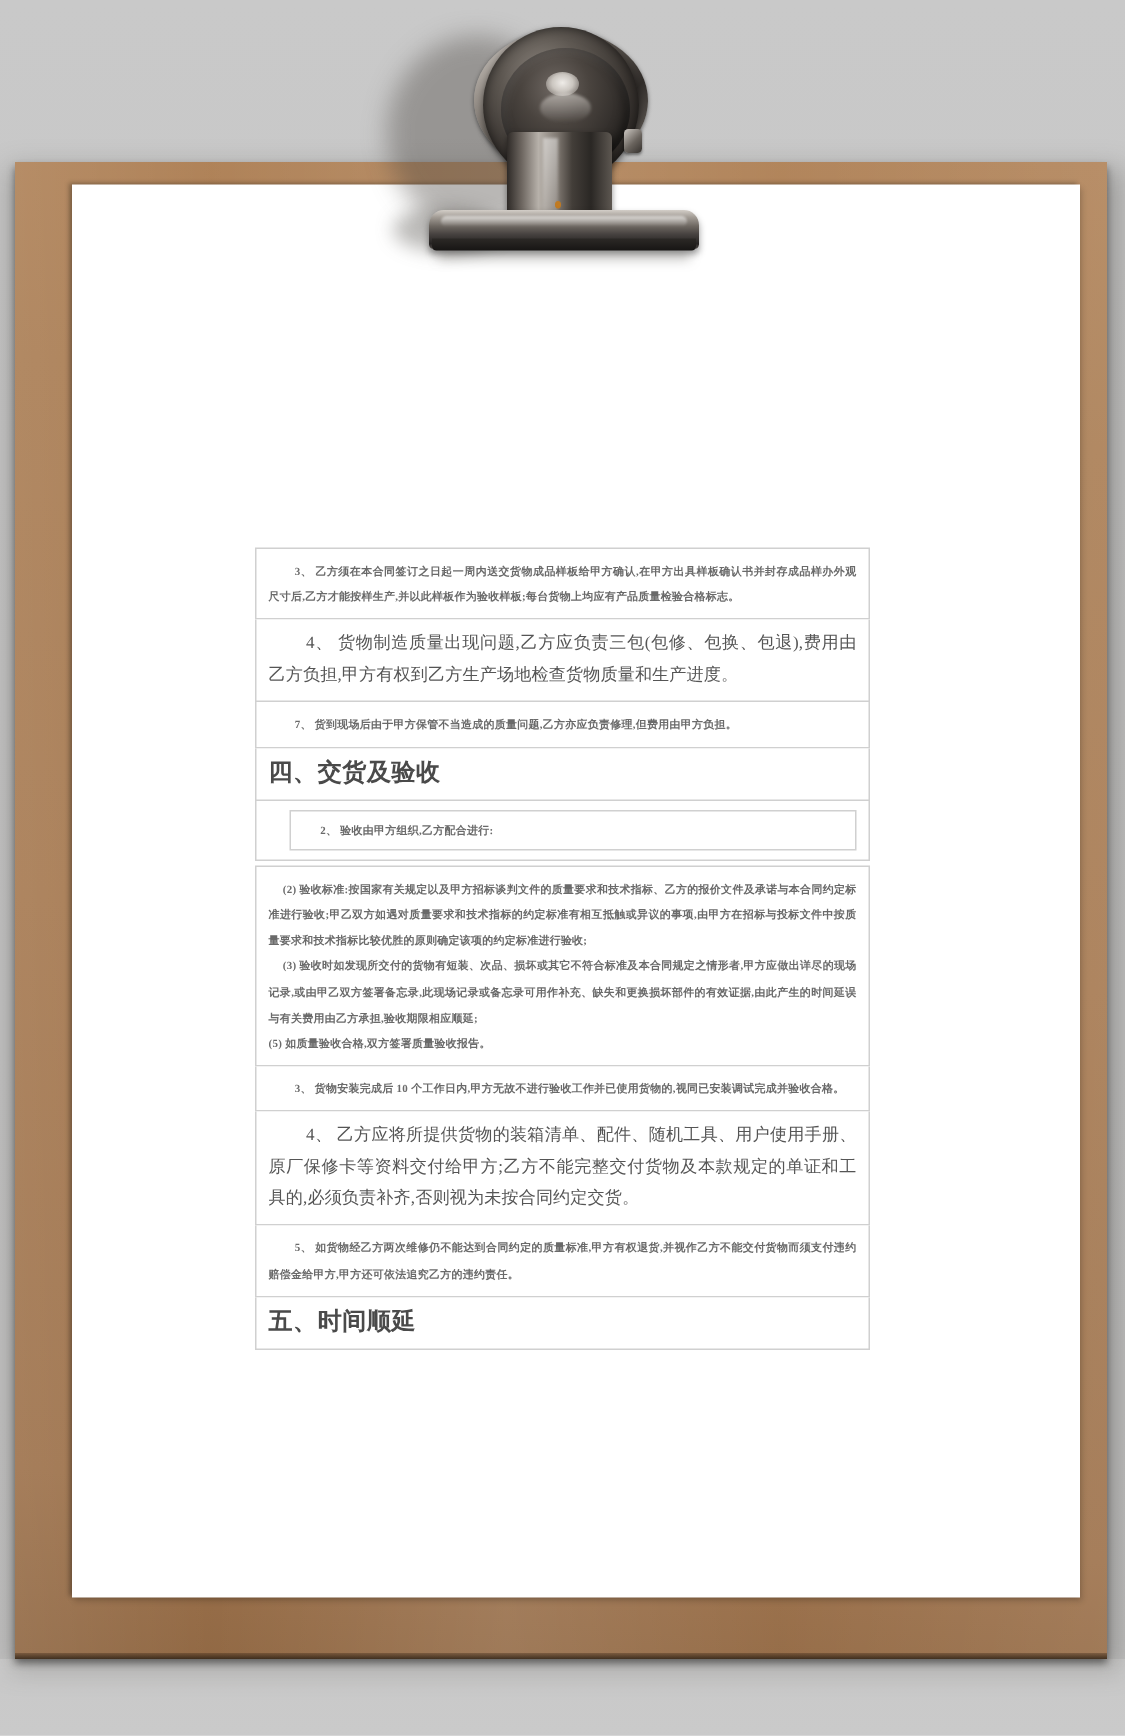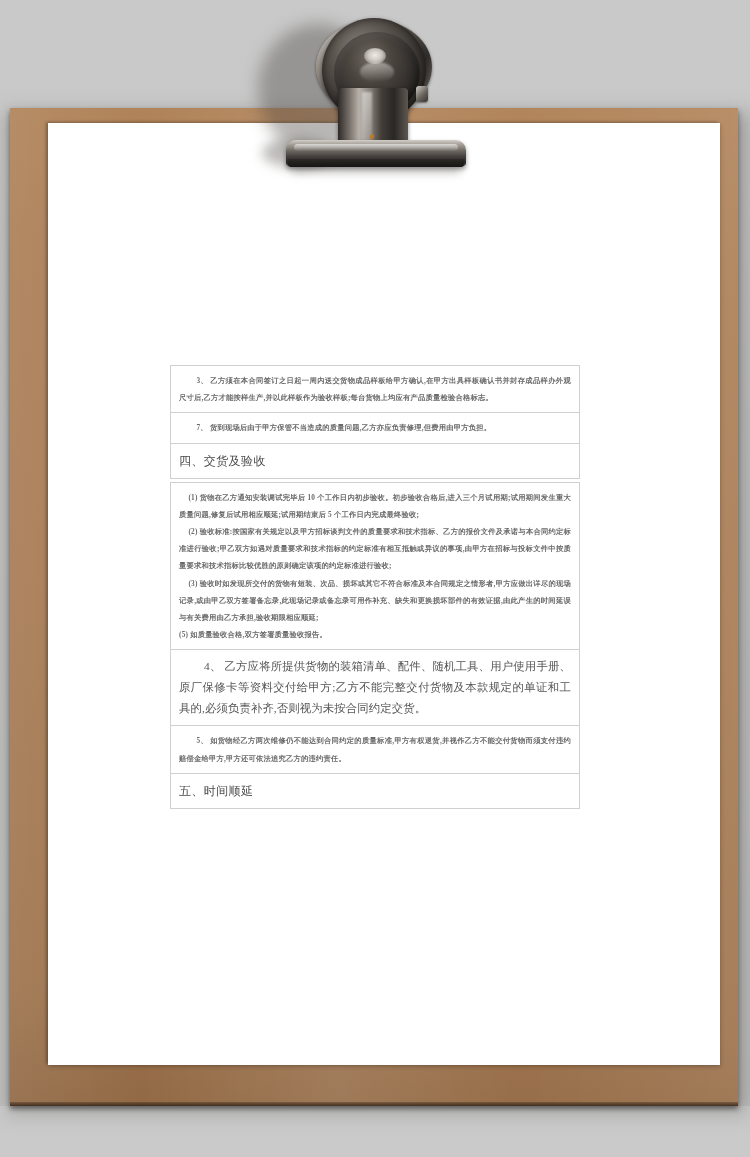--- a/index.html
+++ b/index.html
@@ -80,21 +80,21 @@
   }
   
   .lg{
     font-size:11.4px;line-height:21px;
     text-align:justify;
     color:#555;
     letter-spacing:.1px;
   }
   
   .head{
-    font-size:12px;line-height:22px;font-weight:normal;
+    font-size:16px;line-height:22px;font-weight:bold;
     color:#4a4a4a;letter-spacing:.4px;
   }
   .indent{text-indent:2.2em;}
   .indent-sm{text-indent:2.4em;}
   .indent-tiny{text-indent:1.3em;}
   .nested{
     border:1px solid #d0d0d0;
     box-sizing:border-box;
     margin:0 0 0 14px;
     padding:4px 8px 4px 10px;
@@ -217,38 +217,48 @@
 <div id="clipboard">
 
   <div id="paper">
 
     <div id="doc">
 
       <div class="block">
         <p class="sm indent-sm">3、  乙方须在本合同签订之日起一周内送交货物成品样板给甲方确认,在甲方出具样板确认书并封存成品样办外观尺寸后,乙方才能按样生产,并以此样板作为验收样板;每台货物上均应有产品质量检验合格标志。</p>
       </div>
 
+      <div class="block">
+        <p class="lg indent">4、  货物制造质量出现问题,乙方应负责三包(包修、包换、包退),费用由乙方负担,甲方有权到乙方生产场地检查货物质量和生产进度。</p>
+      </div>
 
       <div class="block">
         <p class="sm indent-sm">7、  货到现场后由于甲方保管不当造成的质量问题,乙方亦应负责修理,但费用由甲方负担。</p>
       </div>
 
       <div class="block">
         <p class="head">四、交货及验收</p>
       </div>
 
 
+      <div class="block">
+        <div class="nested">
+          <p class="sm indent-tiny">2、   验收由甲方组织,乙方配合进行:</p>
+        </div>
+      </div>
 
       <div class="block sep">
-        <p class="sm indent-tiny">(1) 货物在乙方通知安装调试完毕后 10 个工作日内初步验收。初步验收合格后,进入三个月试用期;试用期间发生重大质量问题,修复后试用相应顺延;试用期结束后 5 个工作日内完成最终验收;</p>
         <p class="sm indent-tiny">(2) 验收标准:按国家有关规定以及甲方招标谈判文件的质量要求和技术指标、乙方的报价文件及承诺与本合同约定标准进行验收;甲乙双方如遇对质量要求和技术指标的约定标准有相互抵触或异议的事项,由甲方在招标与投标文件中按质量要求和技术指标比较优胜的原则确定该项的约定标准进行验收;</p>
         <p class="sm indent-tiny">(3) 验收时如发现所交付的货物有短装、次品、损坏或其它不符合标准及本合同规定之情形者,甲方应做出详尽的现场记录,或由甲乙双方签署备忘录,此现场记录或备忘录可用作补充、缺失和更换损坏部件的有效证据,由此产生的时间延误与有关费用由乙方承担,验收期限相应顺延;</p>
         <p class="sm">(5) 如质量验收合格,双方签署质量验收报告。</p>
       </div>
 
+      <div class="block">
+        <p class="sm indent-sm">3、   货物安装完成后 10 个工作日内,甲方无故不进行验收工作并已使用货物的,视同已安装调试完成并验收合格。</p>
+      </div>
 
       <div class="block">
         <p class="lg indent">4、  乙方应将所提供货物的装箱清单、配件、随机工具、用户使用手册、原厂保修卡等资料交付给甲方;乙方不能完整交付货物及本款规定的单证和工具的,必须负责补齐,否则视为未按合同约定交货。</p>
       </div>
 
       <div class="block">
         <p class="sm indent-sm">5、  如货物经乙方两次维修仍不能达到合同约定的质量标准,甲方有权退货,并视作乙方不能交付货物而须支付违约赔偿金给甲方,甲方还可依法追究乙方的违约责任。</p>
       </div>
 
       <div class="block">

